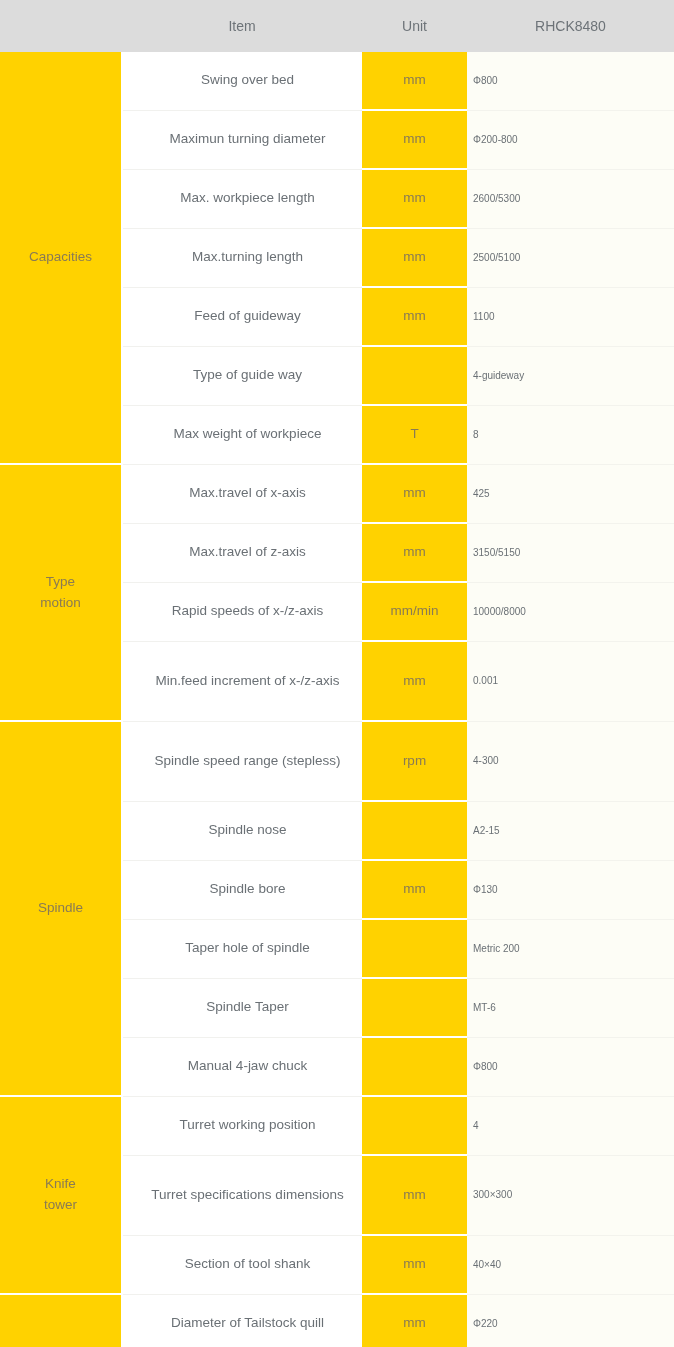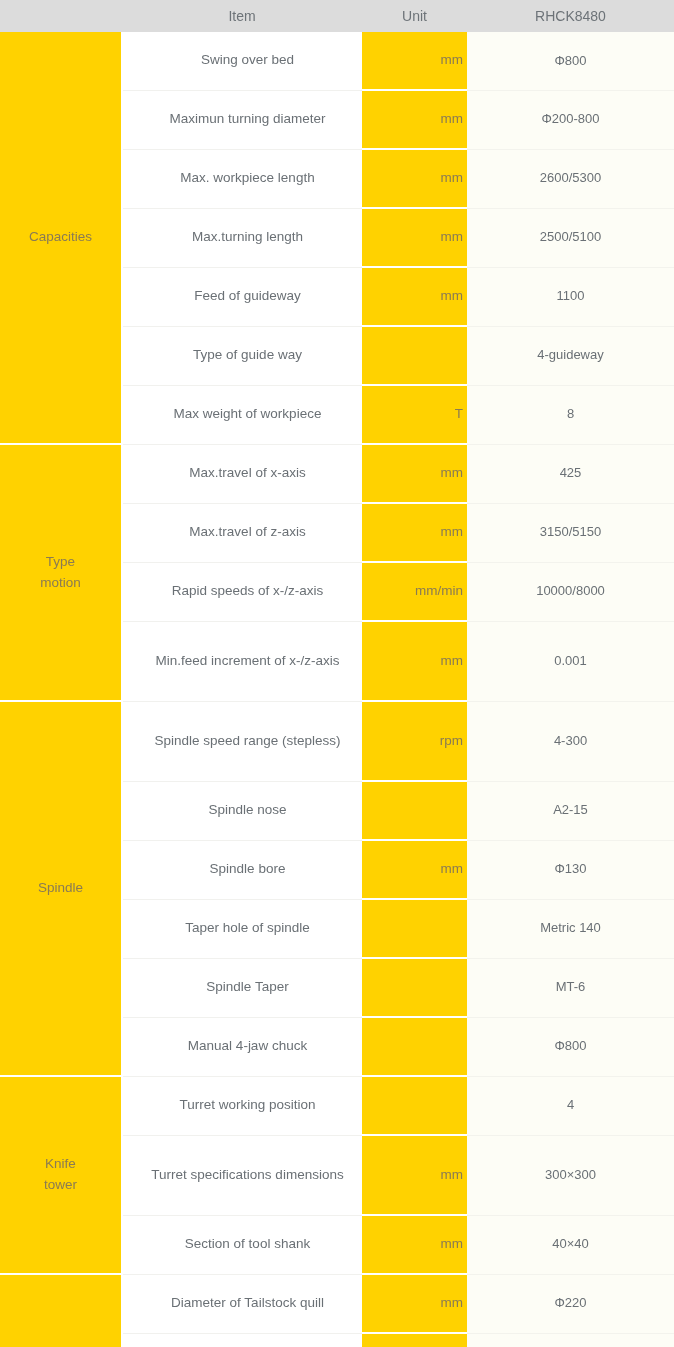--- a/index.html
+++ b/index.html
@@ -25,21 +25,21 @@
   col.col-item { width: 240px; }
   col.col-unit { width: 105px; }
   col.col-val  { width: 207px; }
 
   
   thead th {
     background: #dcdcdc;
     color: #6d7378;
     font-weight: normal;
     font-size: 14px;
-    height: 32px;
+    height: 52px;
     padding: 0;
     text-align: center;
     border: none;
   }
   thead th.th-blank { background: #dcdcdc; }
 
   
   td {
     padding: 0 0;
     vertical-align: middle;
@@ -66,32 +66,31 @@
     text-align: center;
     padding: 8px 10px 8px 20px;
     border-bottom: 1px solid #f1f1ee;
     font-size: 13.5px;
   }
 
   
   td.unit {
     background: #FFD200;
     color: #8a7b53;
-    text-align: right;
+    text-align: center;
     font-size: 13.5px;
     border-bottom: 2px solid #ffffff;
     padding: 8px 4px;
   }
 
   
   td.value {
     background: #fdfdf6;
     color: #6a7075;
-    text-align: center;
-    font-size: 13px;
+    font-size: 10px;
     border-bottom: 1px solid #f3f3ed;
     padding: 8px 6px;
   }
 
   
   tr.r-std td { height: 41px; }
   tr.r-tall td { height: 62px; }
 </style>
 </head>
 <body>
@@ -188,21 +187,21 @@
         <td class="value">A2-15</td>
       </tr>
       <tr class="r-std">
         <td class="item">Spindle bore</td>
         <td class="unit">mm</td>
         <td class="value">Φ130</td>
       </tr>
       <tr class="r-std">
         <td class="item">Taper hole of spindle</td>
         <td class="unit"></td>
-        <td class="value">Metric 140</td>
+        <td class="value">Metric 200</td>
       </tr>
       <tr class="r-std">
         <td class="item">Spindle Taper</td>
         <td class="unit"></td>
         <td class="value">MT-6</td>
       </tr>
       <tr class="r-std">
         <td class="item">Manual 4-jaw chuck</td>
         <td class="unit"></td>
         <td class="value">Φ800</td>

